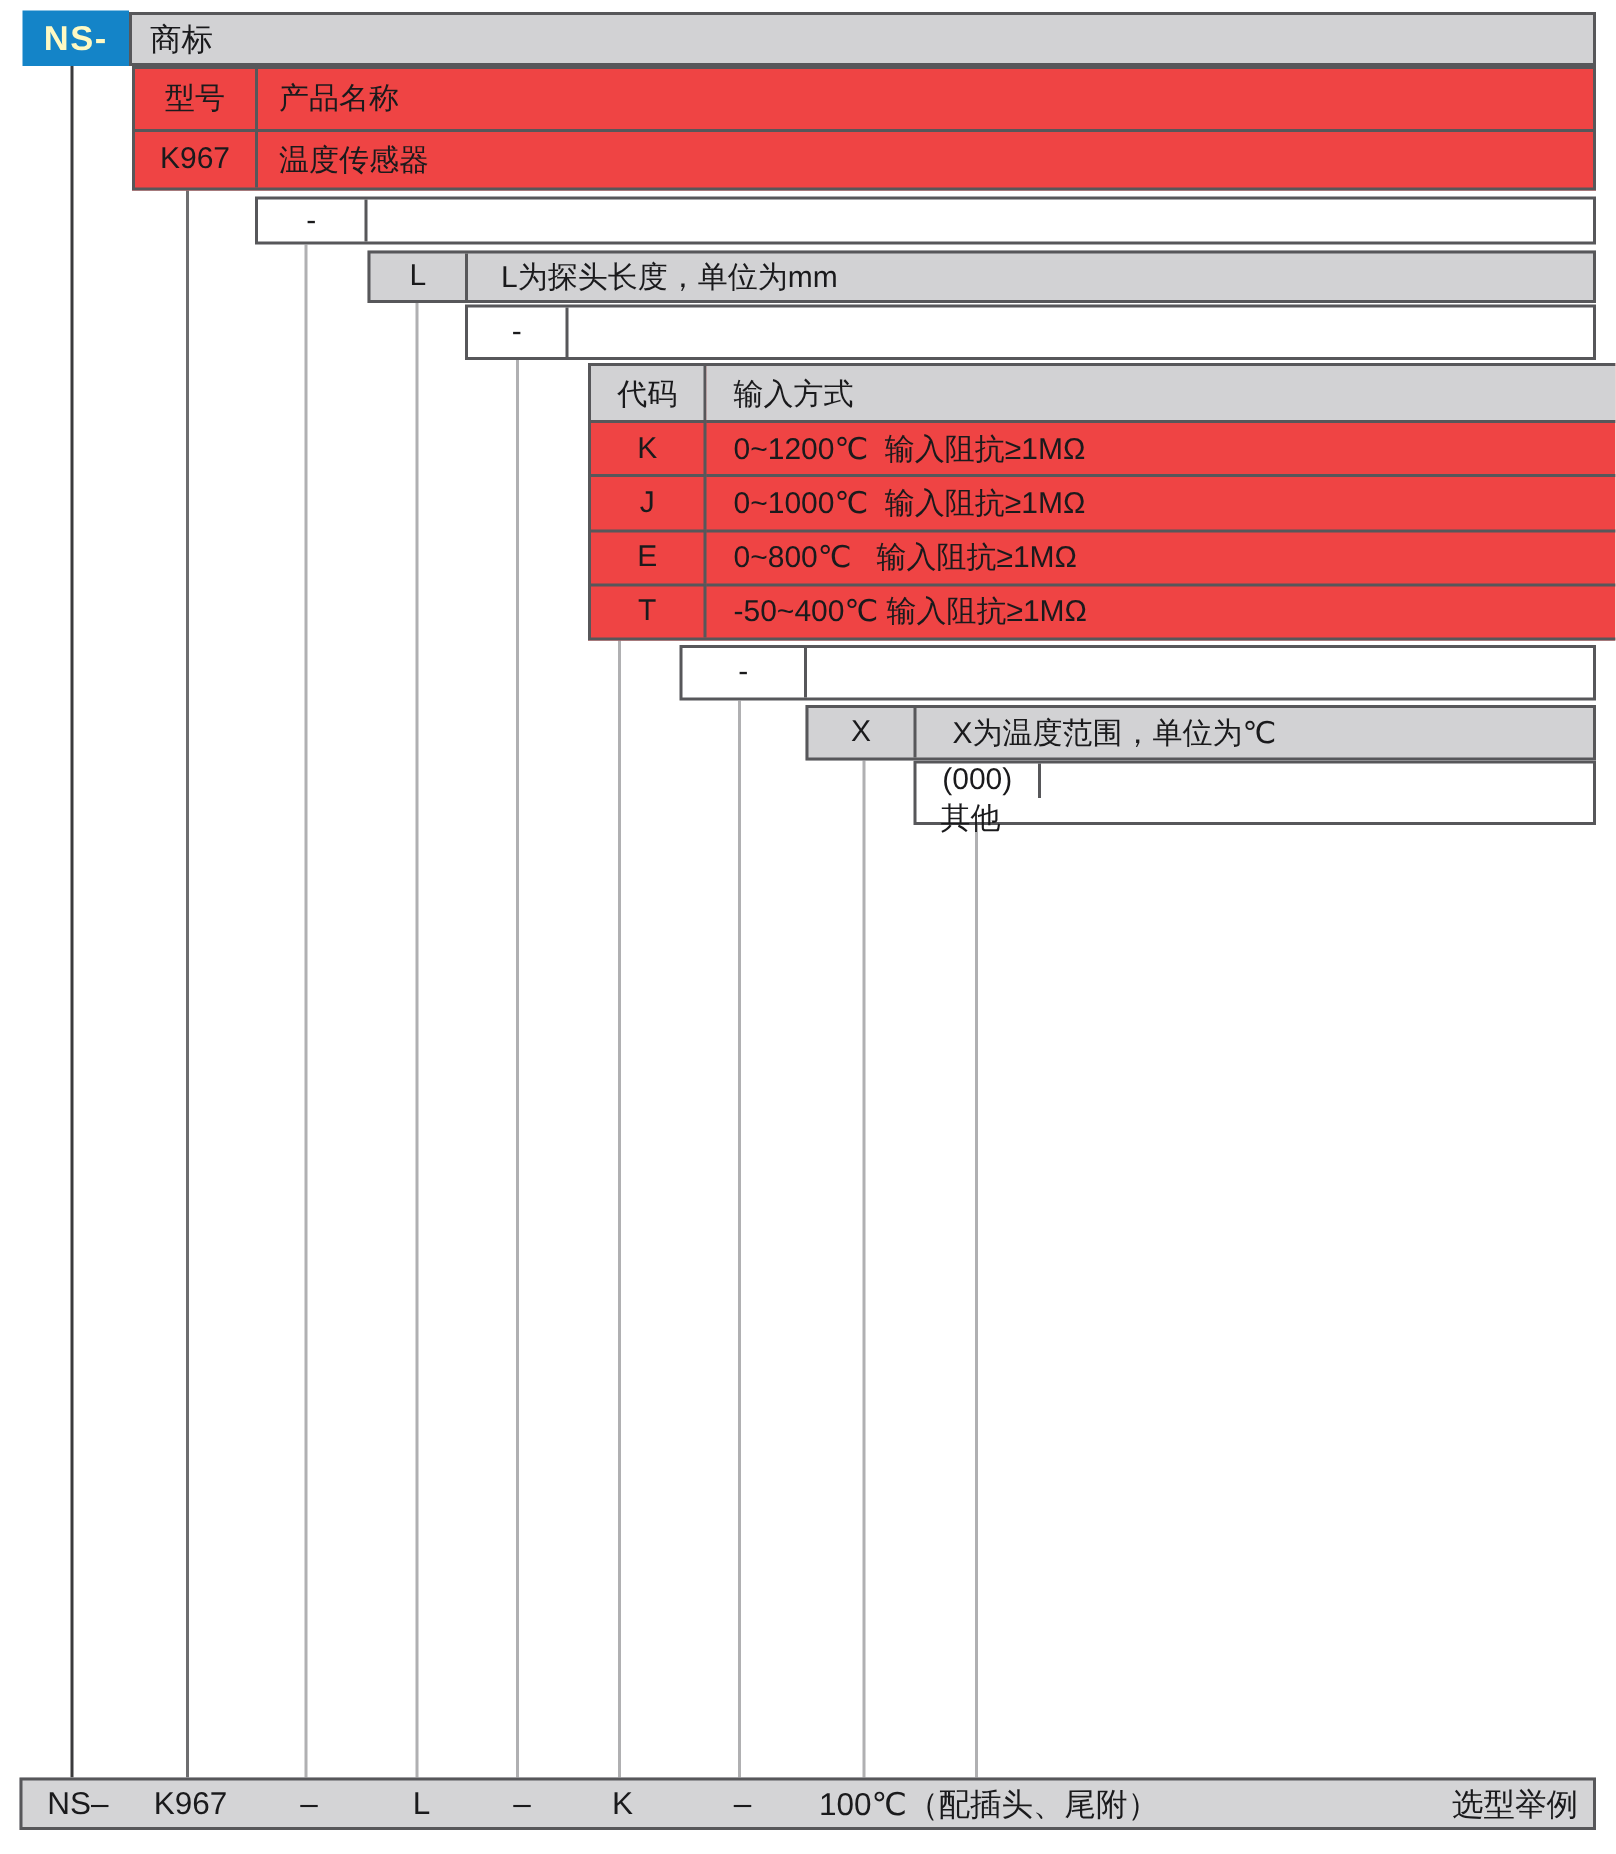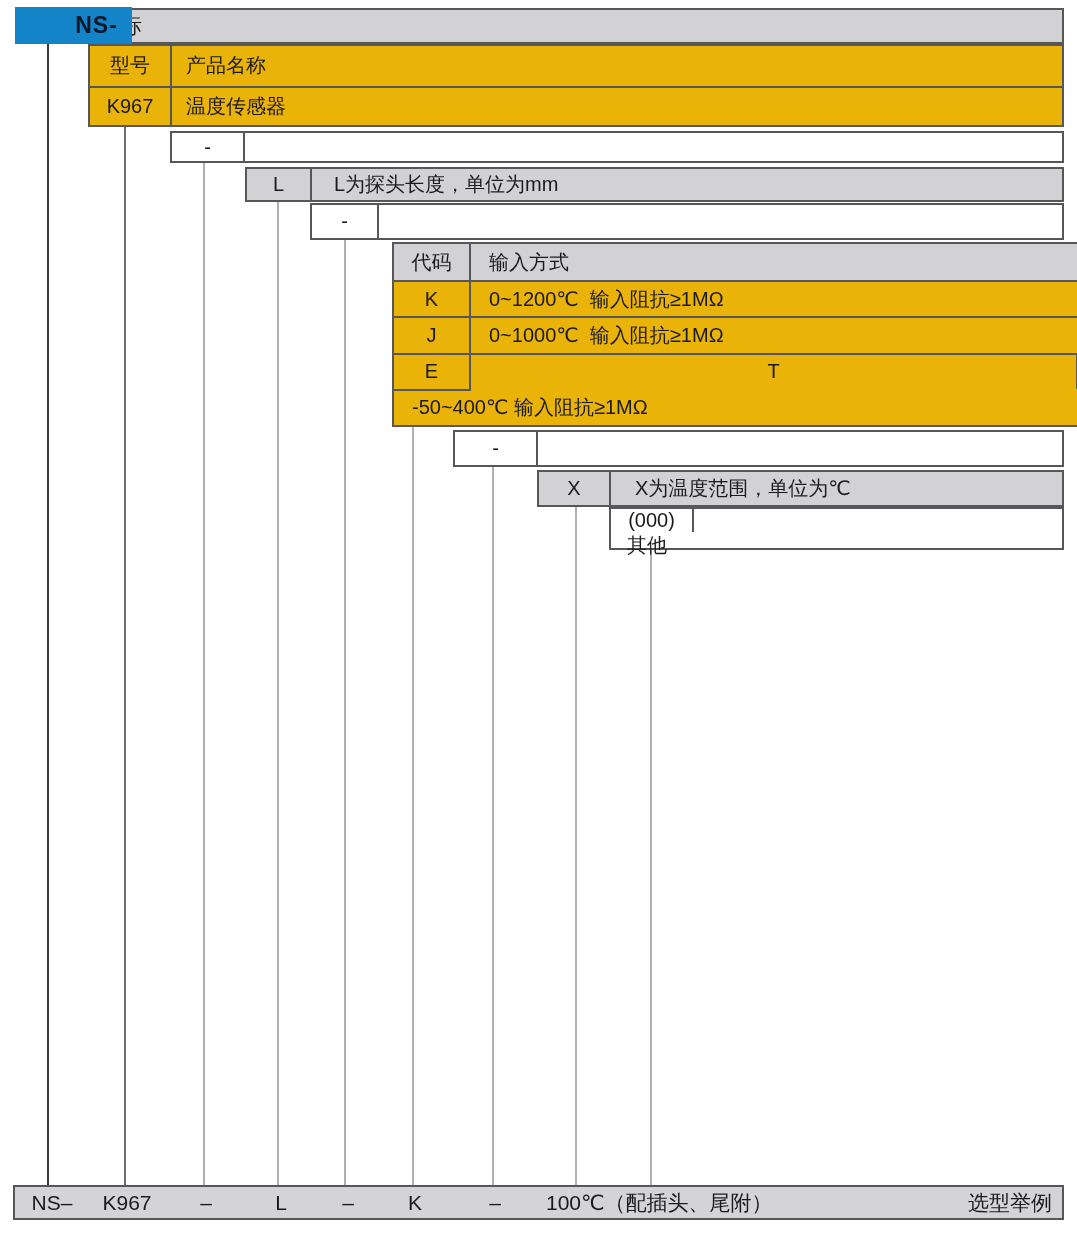--- a/index.html
+++ b/index.html
@@ -23,29 +23,28 @@
   .band.gray{background:#d2d2d4;}
   .cell{
     display:flex;align-items:center;
     font-size:20px;
     box-sizing:border-box;
   }
   .cell.code{justify-content:center;border-right:2px solid #57575a;flex:0 0 auto;}
   .cell.desc{padding-left:18px;white-space:pre;flex:1 1 auto;}
   .ns-badge{
     position:absolute;left:15px;top:7px;width:71px;height:37px;
-    background:#1484c8;color:#0f172a;
+    background:#1484c8;color:#fef9c3;
     display:flex;align-items:center;justify-content:center;
     font-size:23px;font-weight:bold;letter-spacing:1px;
     z-index:3;
-    padding-left:46px;
   }
   .grid-table{
     position:absolute;box-sizing:border-box;
-    border:2px solid #57575a;background:#eab308;
+    border:2px solid #57575a;background:#ef4444;
     display:grid;z-index:2;
   }
   .grid-table .gcell{
     box-sizing:border-box;
     display:flex;align-items:center;
     font-size:20px;
     border-top:2px solid #57575a;
   }
   .grid-table .gcell.first-row{border-top:none;}
   .grid-table .gcell.code{justify-content:center;border-right:2px solid #57575a;}
@@ -112,20 +111,21 @@
     <div class="gcell code first-row grayfill">代码</div>
     <div class="gcell desc first-row grayfill">输入方式</div>
 
     <div class="gcell code">K</div>
     <div class="gcell desc">0~1200℃  输入阻抗≥1MΩ</div>
 
     <div class="gcell code">J</div>
     <div class="gcell desc">0~1000℃  输入阻抗≥1MΩ</div>
 
     <div class="gcell code">E</div>
+    <div class="gcell desc">0~800℃   输入阻抗≥1MΩ</div>
 
     <div class="gcell code">T</div>
     <div class="gcell desc">-50~400℃ 输入阻抗≥1MΩ</div>
   </div>
 
   <div class="band" style="left:453px;top:430px;width:611px;height:37px;">
     <div class="cell code" style="width:83px;">-</div>
     <div class="cell desc"></div>
   </div>
 

